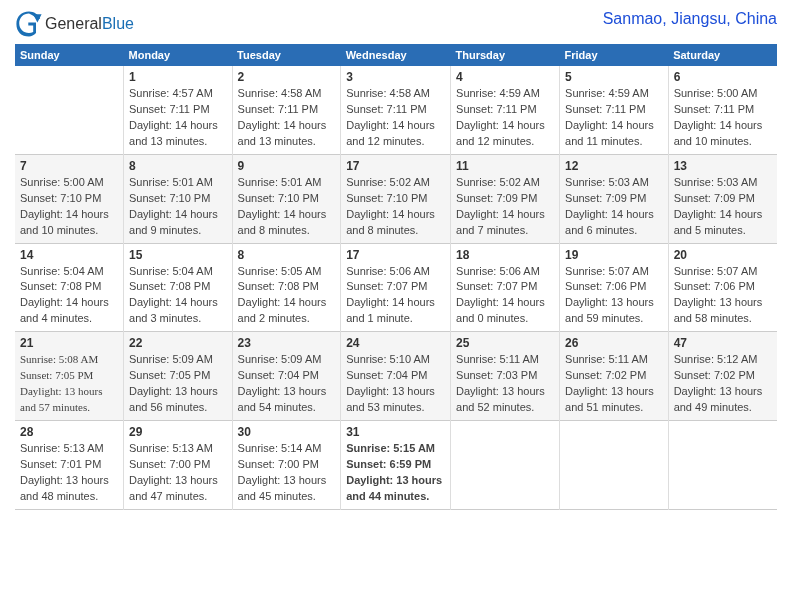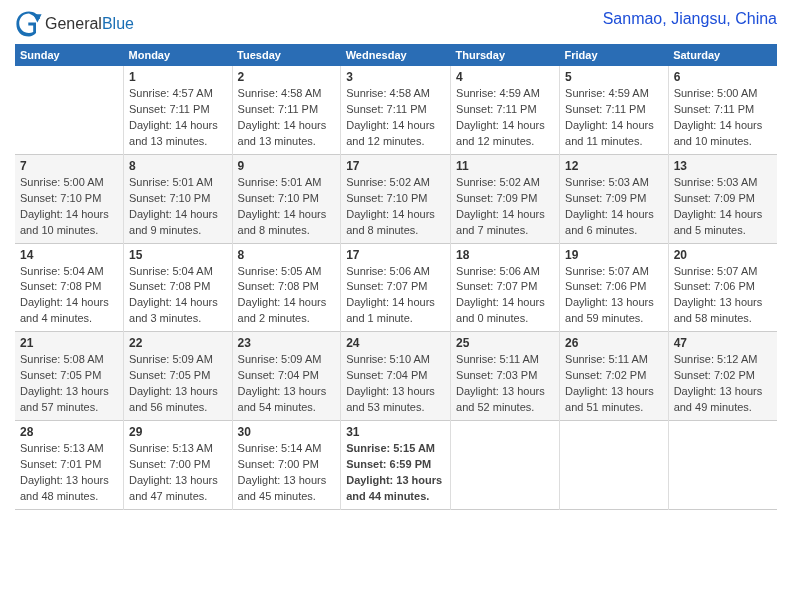--- a/index.html
+++ b/index.html
@@ -263,21 +263,21 @@
             <div class="day-num">20</div>
             <div class="day-info" style="white-space: pre-line;">Sunrise: 5:07 AM
 Sunset: 7:06 PM
 Daylight: 13 hours
 and 58 minutes.</div>
           </td>
         </tr>
         <tr>
           <td>
             <div class="day-num">21</div>
-            <div class="day-info" style="white-space: pre-line;">Sunrise: 5:08 AM
+            <div class="day-info" style="white-space: pre-line; font-family: Liberation Serif, serif;">Sunrise: 5:08 AM
 Sunset: 7:05 PM
 Daylight: 13 hours
 and 57 minutes.</div>
           </td>
           <td>
             <div class="day-num">22</div>
             <div class="day-info" style="white-space: pre-line;">Sunrise: 5:09 AM
 Sunset: 7:05 PM
 Daylight: 13 hours
 and 56 minutes.</div>

